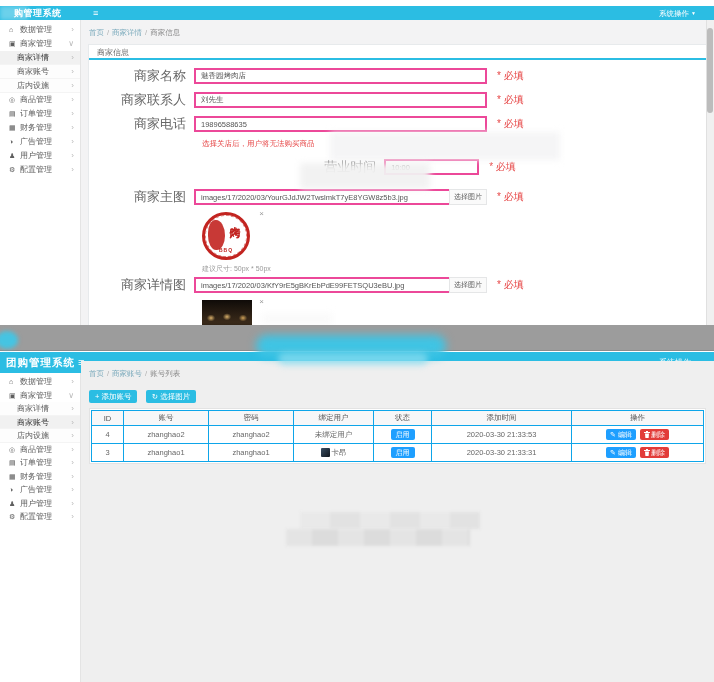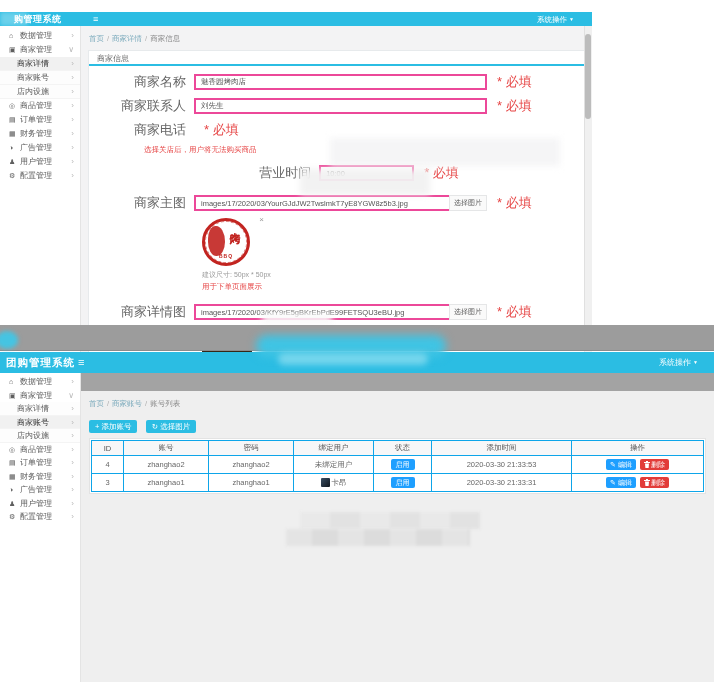--- a/index.html
+++ b/index.html
@@ -16,21 +16,21 @@
   .ssub { padding-left:17px; background:#fdfdfd; border-bottom:1px solid #f4f4f4; }
   .ssub:first-of-type { border-top:1px solid #f4f4f4; }
   .ssub.active { background:#f1f1f1; color:#333; }
   .main { position:absolute; left:81px; right:0; }
   .crumbs { font-size:7.5px; color:#8aa4ad; padding:8px 0 0 8px; white-space:nowrap; }
   .crumbs a { color:#79a9bb; text-decoration:none; cursor:pointer; }
   .crumbs .sep { color:#b0b0b0; margin:0 3px; }
   .crumbs .cur { color:#8a8a8a; }
 
   
-  .shot-top { position:absolute; left:0; top:12px; width:592px; height:341px; overflow:hidden; background:#a16207; }
+  .shot-top { position:absolute; left:0; top:6px; width:714px; height:341px; overflow:hidden; background:#a16207; }
   .shot-top .topbar { top:0; height:14px; }
   .brand-sm { position:absolute; left:14px; top:0; line-height:14px; font-size:9px; font-weight:bold; letter-spacing:.5px; }
   .burger-sm { position:absolute; left:93px; top:0; line-height:14px; font-size:9px; cursor:pointer; }
   .sysops { position:absolute; right:18px; top:0; line-height:14px; font-size:7.5px; cursor:pointer; }
   .caret { font-size:5px; vertical-align:1px; margin-left:2px; }
   .logo-smudge { position:absolute; left:0; top:0; width:28px; height:14px; background:rgba(255,255,255,.3); filter:blur(2px); }
   .shot-top .sidebar { top:14px; bottom:0; padding-top:3px; }
   .shot-top .sitem, .shot-top .ssub { height:14px; line-height:14px; }
   .shot-top .main { top:14px; bottom:0; background:#f3f3f4; }
 
@@ -39,26 +39,26 @@
   .form { padding:7px 0 40px 0; }
   .frow { display:flex; align-items:center; margin-bottom:6px; }
   .flabel { width:105px; text-align:right; padding-right:8px; font-size:13px; color:#666; flex:none; }
   .fin { height:16px; border:2px solid #ec4899; font-size:7.5px; color:#555; padding:0 5px; outline:none; background:#fff;
          font-family:"Liberation Sans","DejaVu Sans",sans-serif; }
   .w-wide { width:293px; }
   .w-img { width:255px; border-right:none; }
   .w-sm { width:95px; }
   .choose { height:16px; width:38px; border:1px solid #e5e6e7; background:#fafafa; font-size:7px; color:#555; cursor:pointer;
             font-family:"Liberation Sans","DejaVu Sans",sans-serif; }
-  .freq { margin-left:10px; font-size:13px; color:#e64545; white-space:nowrap; }
+  .freq { margin-left:10px; font-size:10px; color:#e64545; white-space:nowrap; }
   .row-status { margin-top:12px; margin-bottom:2px; }
   .radio { display:inline-block; width:7px; height:7px; border:1px solid #bdbdbd; border-radius:50%; vertical-align:middle; background:#fff; cursor:pointer; }
   .radio.sel { width:9px; height:9px; border:2.5px solid #111; }
   .rlabel { font-size:8px; color:#555; margin:0 14px 0 4px; vertical-align:middle; }
-  .fhint-red { margin-left:55px; font-size:7.5px; color:#e64545; margin-bottom:9px; }
+  .fhint-red { margin-left:113px; font-size:7.5px; color:#e64545; margin-bottom:9px; }
   .row-hours { margin-bottom:12px;justify-content:center; }
   .preview { margin-left:113px; position:relative; width:50px; margin-bottom:4px; }
   .close-x { position:absolute; right:-12px; top:-3px; font-size:8px; color:#999; cursor:pointer; }
   .bbq { width:48px; height:48px; border-radius:50%; border:3px solid #c22420; position:relative; background:#fff; }
   .bbq:before { content:""; position:absolute; inset:0; border:1px dashed rgba(194,36,32,.55); border-radius:50%; }
   .bbq-blob { position:absolute; left:3px; top:5px; width:17px; height:30px; background:#c22420; border-radius:45% 55% 50% 50%; opacity:.9; }
   .bbq-k { position:absolute; right:7px; top:3px; writing-mode:vertical-rl; font-size:11px; line-height:1; font-weight:bold; color:#c22420; }
   .bbq-b { position:absolute; left:0; right:0; bottom:4px; text-align:center; font-size:5px; font-weight:bold; color:#c22420; letter-spacing:1px; }
   .size-hint { margin-left:113px; font-size:7px; color:#9a9a9a; margin-bottom:2px; }
   .usage-hint { margin-left:113px; font-size:7.5px; color:#e64545; margin-bottom:11px; }
@@ -83,21 +83,21 @@
   .j-cyan-low { position:absolute; left:278px; top:353px; width:150px; height:12px; background:rgba(140,222,240,.75); border-radius:8px; filter:blur(3px); z-index:5; }
 
   
   .shot-bottom { position:absolute; left:0; top:352px; width:714px; height:330px; overflow:hidden; background:#a3a3a3; }
   .shot-bottom .topbar { top:0; height:21px; }
   .brand-lg { position:absolute; left:6px; top:0; line-height:21px; font-size:10.5px; font-weight:bold; letter-spacing:1px; }
   .burger-lg { position:absolute; left:78px; top:0; line-height:21px; font-size:11px; cursor:pointer; }
   .sysops-lg { position:absolute; right:16px; top:0; line-height:21px; font-size:8px; cursor:pointer; }
   .shot-bottom .sidebar { top:21px; bottom:0; padding-top:2px; }
   .shot-bottom .sitem, .shot-bottom .ssub { height:13.5px; line-height:13.5px; }
-  .shot-bottom .main { top:39px; bottom:0; background:#efefef; }
+  .shot-bottom .main { top:9px; bottom:0; background:#efefef; }
   .toolbar { margin:6px 0 0 8px; }
   .tbtn { display:inline-block; height:13px; line-height:13px; padding:0 6px; background:#2bbde3; color:#fff; font-size:7.5px;
           border:none; border-radius:2px; margin-right:4px; cursor:pointer; font-family:"Liberation Sans","DejaVu Sans",sans-serif; }
   .ticon { font-size:7.5px; margin-right:2px; }
   .tpanel { margin:5px 8px 0 8px; background:#fff; border:1px solid #e3e3e3; padding:1px; }
   table { width:100%; border-collapse:collapse; table-layout:fixed; }
   th, td { border:1px solid #0ea5e9; font-size:7.5px; color:#666; text-align:center; overflow:hidden; white-space:nowrap; }
   th { height:15px; background:#f7f7f8; font-weight:normal; color:#555; }
   td { height:18px; }
   .badge { display:inline-block; background:#1e9fff; color:#fff; font-size:7px; line-height:1; padding:2px 5px; border-radius:2px; cursor:pointer; }
@@ -156,20 +156,21 @@
           </div>
 
           <div class="frow">
             <label class="flabel">商家联系人</label>
             <input class="fin w-wide" value="刘先生" style="">
             <span class="freq">* 必填</span>
           </div>
 
           <div class="frow">
             <label class="flabel">商家电话</label>
+            <input class="fin w-wide" value="19896588635" style="">
             <span class="freq">* 必填</span>
           </div>
 
           <div class="fhint-red">选择关店后，用户将无法购买商品</div>
 
           <div class="frow row-hours">
             <label class="flabel">营业时间</label>
             <input class="fin w-sm" value="10:00" style="">
             <span class="freq">* 必填</span>
           </div>
@@ -182,21 +183,20 @@
           </div>
           <div class="preview">
             <div class="bbq">
               <span class="bbq-blob"></span>
               <span class="bbq-k">烤肉</span>
               <span class="bbq-b">BBQ</span>
             </div>
             <span class="close-x">×</span>
           </div>
           <div class="size-hint">建议尺寸: 50px * 50px</div>
-          <div class="usage-hint">用于下单页面展示</div>
 
           <div class="frow">
             <label class="flabel">商家详情图</label>
             <input class="fin w-img" value="images/17/2020/03/KfY9rE5gBKrEbPdE99FETSQU3eBU.jpg" style="">
             <button class="choose">选择图片</button>
             <span class="freq">* 必填</span>
           </div>
           <div class="preview">
             <div class="photo"></div>
             <span class="close-x">×</span>

